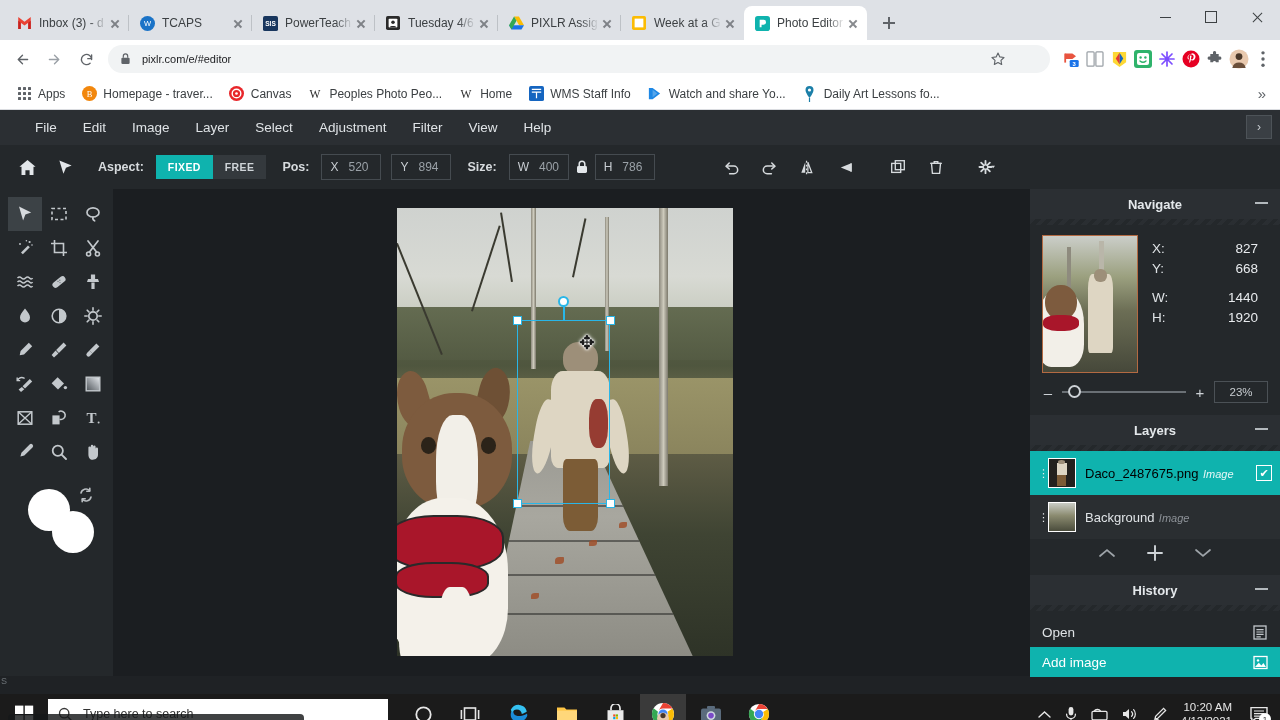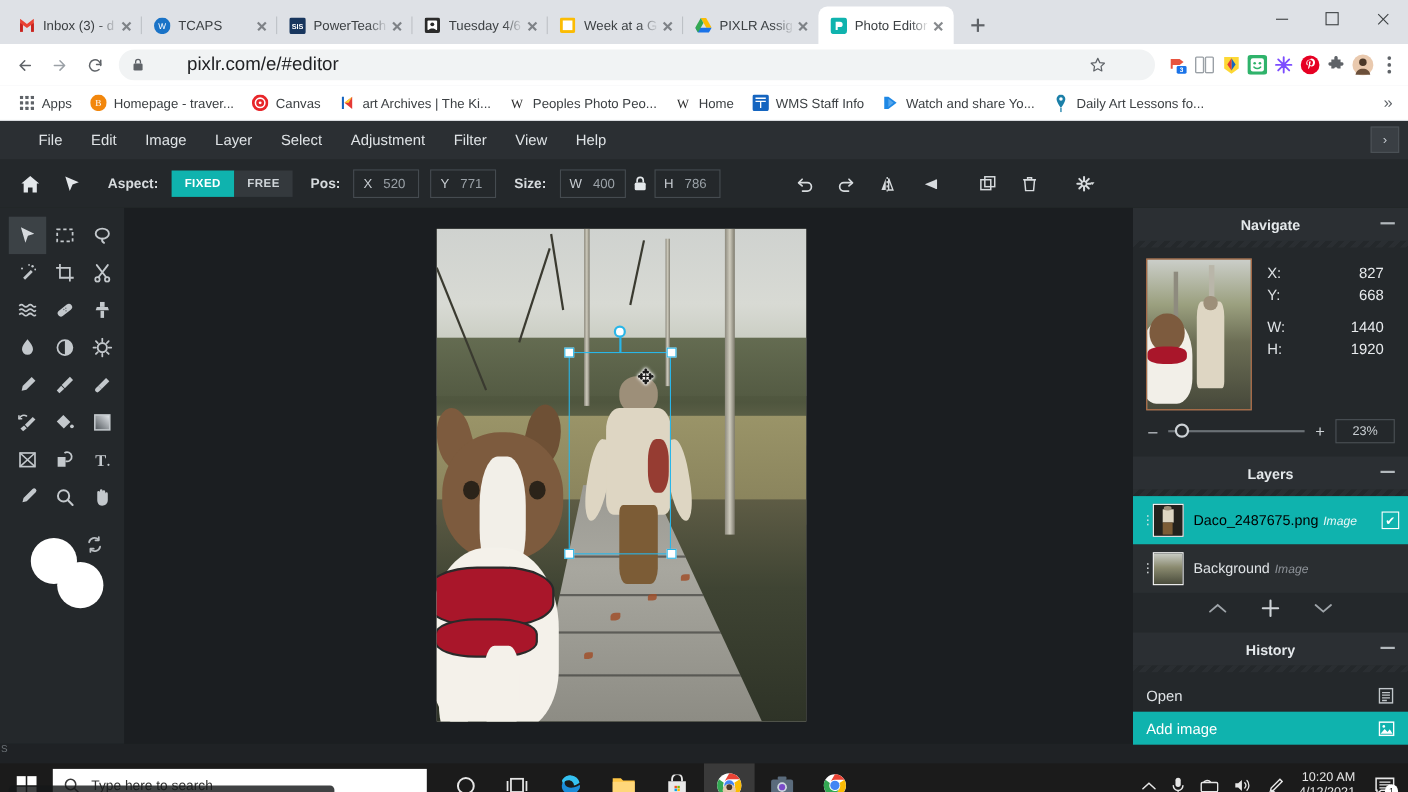--- a/index.html
+++ b/index.html
@@ -43,21 +43,21 @@
   .wc { width:46px; height:34px; display:flex; align-items:center; justify-content:center; position:relative; }
   .wc-min::before{ content:""; position:absolute; width:11px; height:1px; background:#3c4043; top:17px; }
   .wc-max::before{ content:""; position:absolute; width:10px; height:10px; border:1px solid #3c4043; }
   .wc-close::before,.wc-close::after{ content:""; position:absolute; width:13px; height:1px; background:#3c4043; }
   .wc-close::before{ transform:rotate(45deg); } .wc-close::after{ transform:rotate(-45deg); }
 
   .toolbar-row { height:38px; background:#fff; display:flex; align-items:center; padding:0 6px; }
   .nav-btn { width:28px; height:28px; margin:0 2px; display:flex; align-items:center; justify-content:center; color:#5f6368; }
   .omnibox {
     flex:1; height:28px; background:#f1f3f4; border-radius:14px; display:flex; align-items:center;
-    padding:0 12px; margin:0 6px; font-size:17px; color:#202124; position:relative;gap:28px;
+    padding:0 12px; margin:0 6px; font-size:11px; color:#202124; position:relative;
   }
   .omnibox .lock { width:12px; height:12px; margin-right:10px; flex:0 0 12px; }
   .star { width:24px; height:24px; position:absolute; right:40px; top:2px; }
   .tb-icons { display:flex; align-items:center; gap:2px; padding-left:4px; }
   .ext { width:22px; height:22px; position:relative; display:flex; align-items:center; justify-content:center; }
 
   .bookmarks { height:32px; background:#fff; display:flex; align-items:center; padding:0 8px; font-size:12px; color:#3c4043; border-bottom:1px solid #dadce0; }
   .bm { display:flex; align-items:center; height:24px; padding:0 8px; white-space:nowrap; }
   .bm .bi { width:16px; height:16px; margin-right:6px; flex:0 0 16px; display:flex; align-items:center; justify-content:center; }
   .bm-overflow { margin-left:auto; padding:0 6px; color:#5f6368; font-size:15px; }
@@ -261,38 +261,38 @@
             <circle cx="8" cy="7" r="2" fill="#2b2b2b"></circle>
             <path d="M4 13c1-2.2 7-2.2 8 0z" fill="#2b2b2b"></path>
           </svg>
       </span>
       <span class="tlabel">Tuesday 4/6</span>
       <span class="tclose"></span>
     </div>
 
     <div class="tab inactive">
       <span class="favicon">
-        <svg width="14" height="14" viewBox="0 0 16 16">
-            <rect width="16" height="16" rx="2" fill="#FBBC04"></rect>
-            <rect x="3" y="3" width="10" height="10" fill="#fff"></rect>
-          </svg>
-      </span>
-      <span class="tlabel">Week at a G</span>
-      <span class="tclose"></span>
-    </div>
-
-    <div class="tab inactive">
-      <span class="favicon">
         <svg width="15" height="14" viewBox="0 0 16 14">
             <path d="M5.4 0h5.2l5.4 9.3H10.8z" fill="#FBBC04"></path>
             <path d="M0 9.3L2.7 14h10.6l2.7-4.7z" fill="#1A73E8"></path>
             <path d="M5.4 0L0 9.3 2.7 14 8 4.7z" fill="#34A853"></path>
           </svg>
       </span>
       <span class="tlabel">PIXLR Assig</span>
+      <span class="tclose"></span>
+    </div>
+
+    <div class="tab inactive">
+      <span class="favicon">
+        <svg width="14" height="14" viewBox="0 0 16 16">
+            <rect width="16" height="16" rx="2" fill="#FBBC04"></rect>
+            <rect x="3" y="3" width="10" height="10" fill="#fff"></rect>
+          </svg>
+      </span>
+      <span class="tlabel">Week at a G</span>
       <span class="tclose"></span>
     </div>
 
 
     <div class="tab active">
       <span class="favicon">
         <svg width="15" height="15" viewBox="0 0 16 16">
             <rect width="16" height="16" rx="3" fill="#0FB3AE"></rect>
             <path d="M5 4h4.2a2.6 2.6 0 010 5.2H7V12H5z" fill="#fff"></path>
           </svg>
@@ -443,30 +443,20 @@
         <svg width="15" height="15" viewBox="0 0 16 16">
             <circle cx="8" cy="8" r="8" fill="#E8262A"></circle>
             <circle cx="8" cy="8" r="4.6" fill="none" stroke="#fff" stroke-width="1.5"></circle>
             <circle cx="8" cy="8" r="1.4" fill="#fff"></circle>
           </svg>
       </span>
       <span>Canvas</span>
     </div>
     <div class="bm">
       <span class="bi">
-        <svg width="15" height="15" viewBox="0 0 16 16">
-            <path d="M3 2h2v12H3z" fill="#1565C0"></path>
-            <path d="M13 2L5.5 8 13 14z" fill="#E53935"></path>
-            <path d="M13 2L5.5 8h4z" fill="#FDD835"></path>
-          </svg>
-      </span>
-      <span>art Archives | The Ki...</span>
-    </div>
-    <div class="bm">
-      <span class="bi">
         <svg width="16" height="14" viewBox="0 0 18 14">
             <text x="9" y="12" font-size="13" fill="#2b2b2b" text-anchor="middle" font-family="Liberation Serif">W</text>
           </svg>
       </span>
       <span>Peoples Photo Peo...</span>
     </div>
     <div class="bm">
       <span class="bi">
         <svg width="16" height="14" viewBox="0 0 18 14">
             <text x="9" y="12" font-size="13" fill="#2b2b2b" text-anchor="middle" font-family="Liberation Serif">W</text>
@@ -539,21 +529,21 @@
       <div class="on">FIXED</div>
       <div>FREE</div>
     </div>
     <div class="ob-label">Pos:</div>
     <div class="numfield">
       <b>X</b>
       <span>520</span>
     </div>
     <div class="numfield" style="margin-left:6px">
       <b>Y</b>
-      <span>771</span>
+      <span>894</span>
     </div>
     <div class="ob-label">Size:</div>
     <div class="numfield">
       <b>W</b>
       <span>400</span>
     </div>
     <div class="lock-ico">
       <svg width="12" height="14" viewBox="0 0 12 14">
           <rect x="1" y="6" width="10" height="7" rx="1.4" fill="#e3e7ea"></rect>
           <path d="M3.2 6V4a2.8 2.8 0 015.6 0v2" stroke="#e3e7ea" stroke-width="1.5" fill="none"></path>

